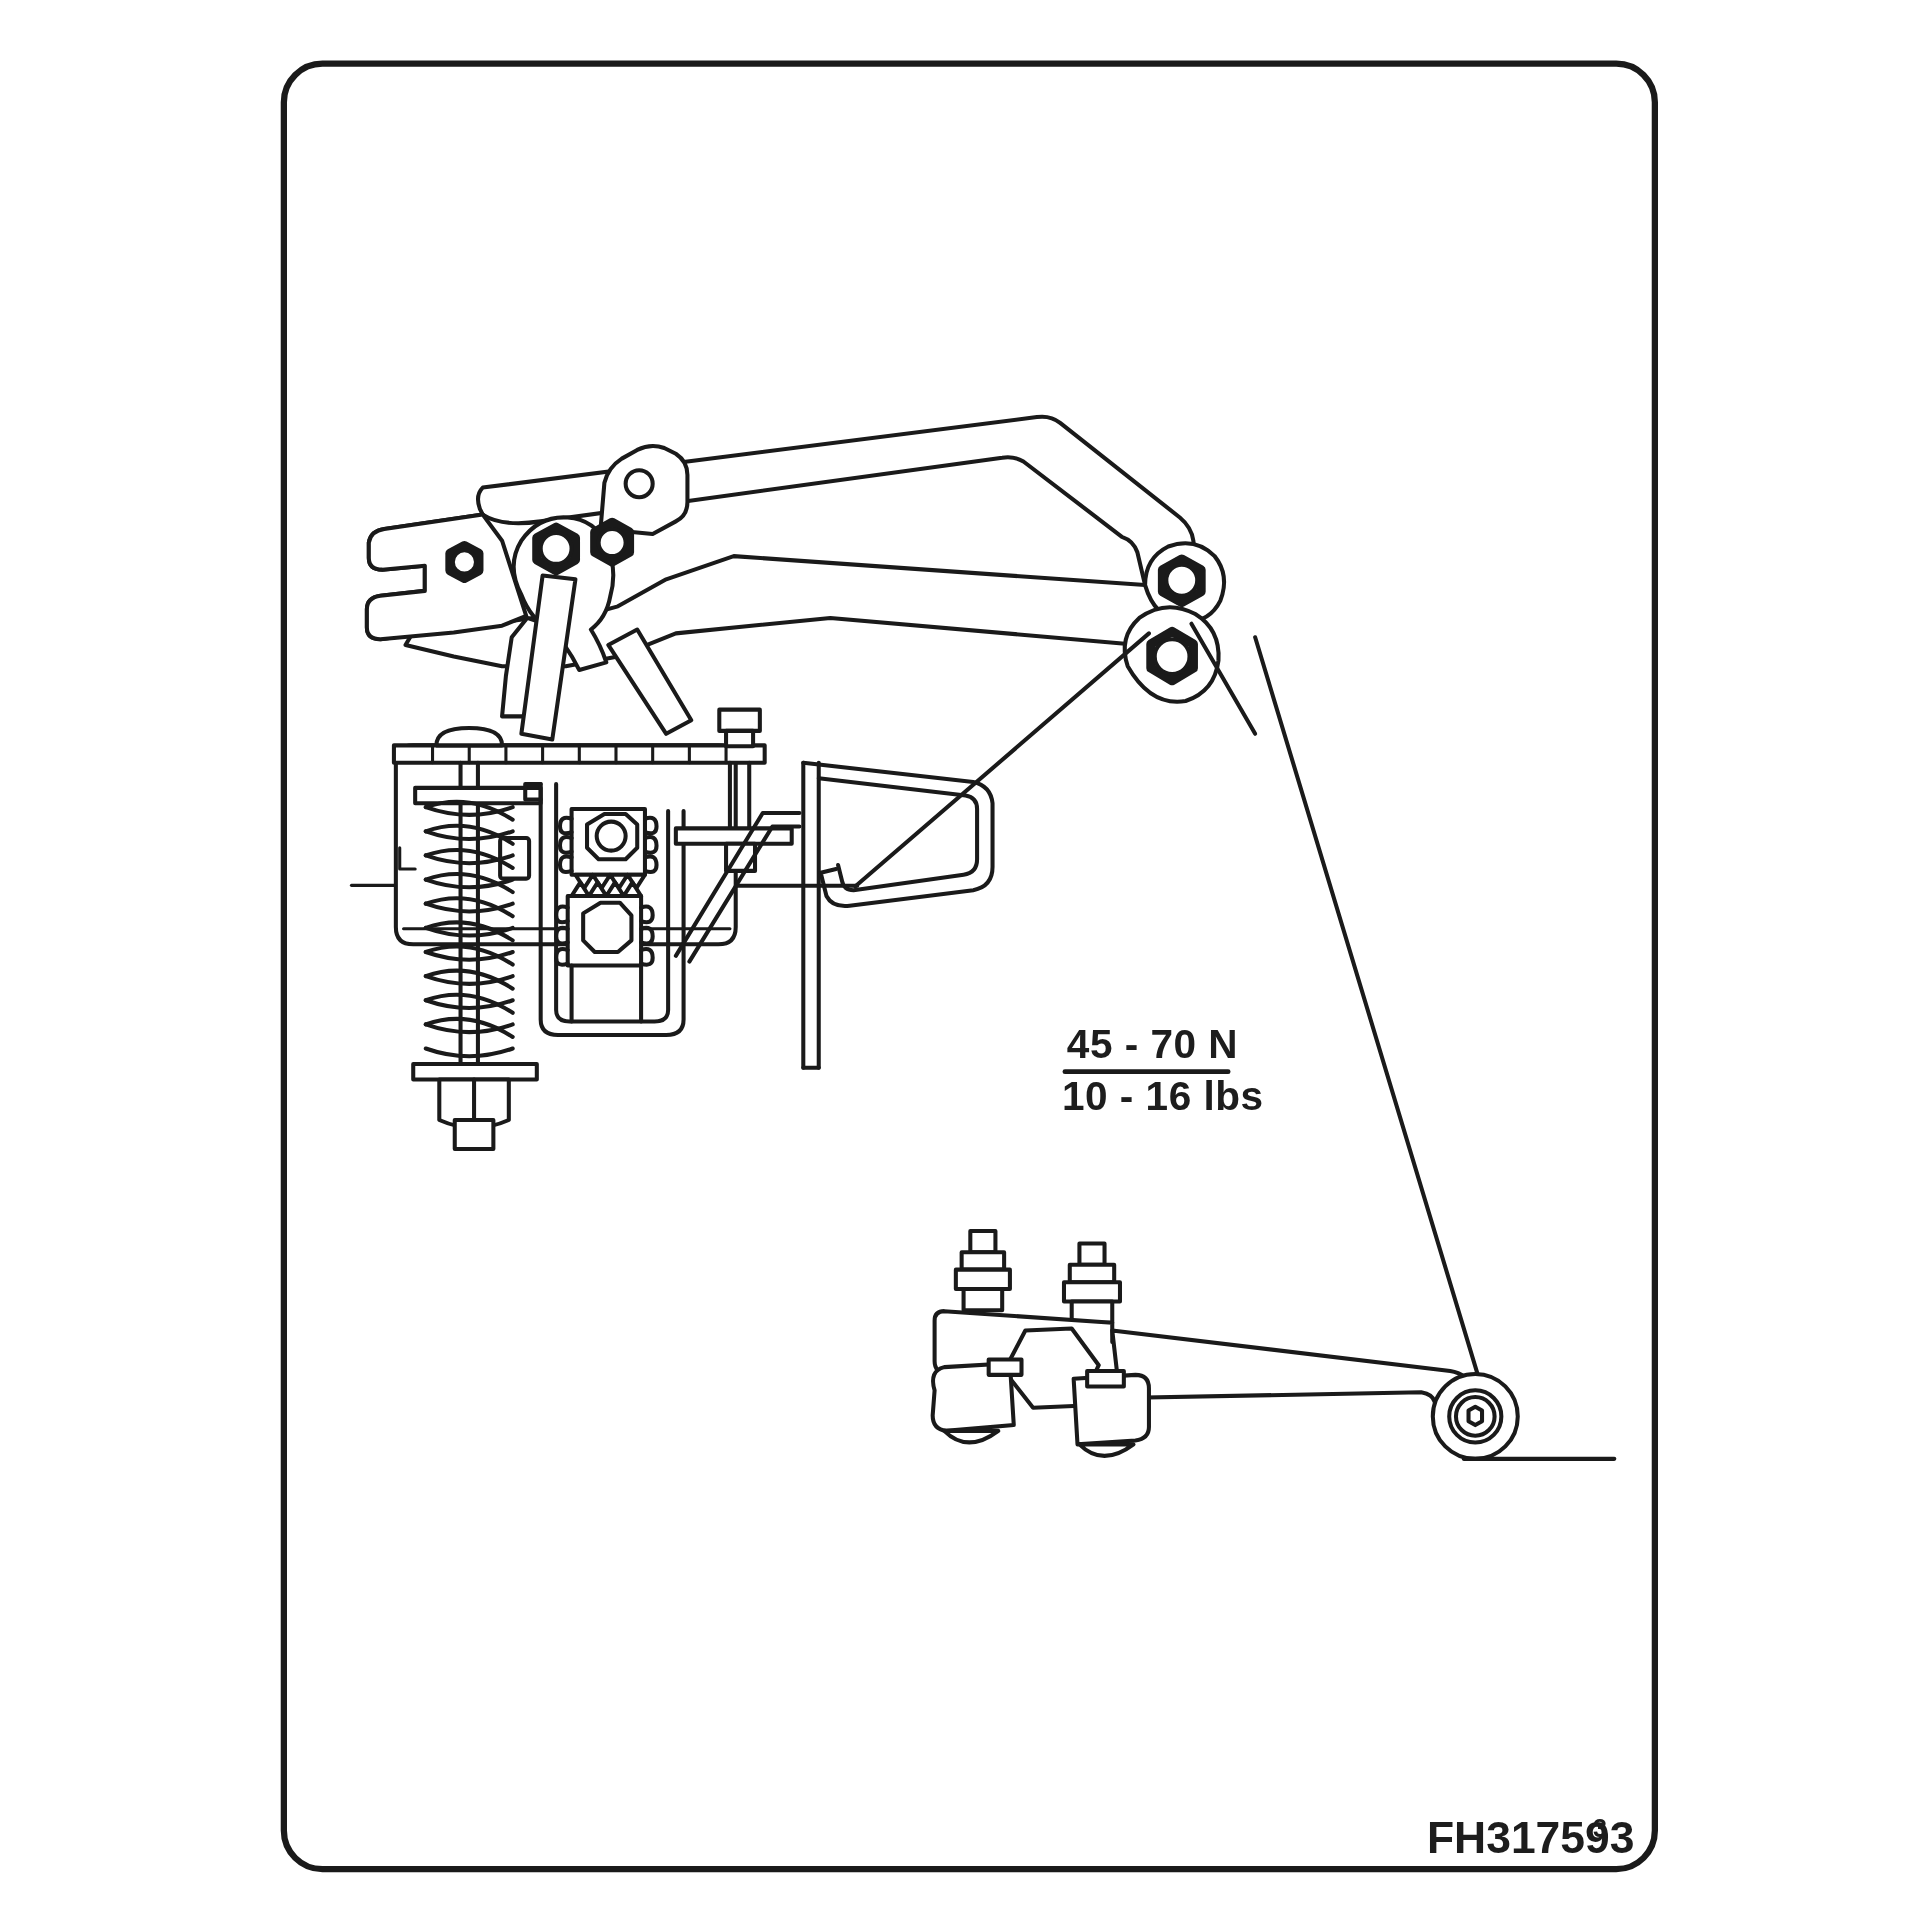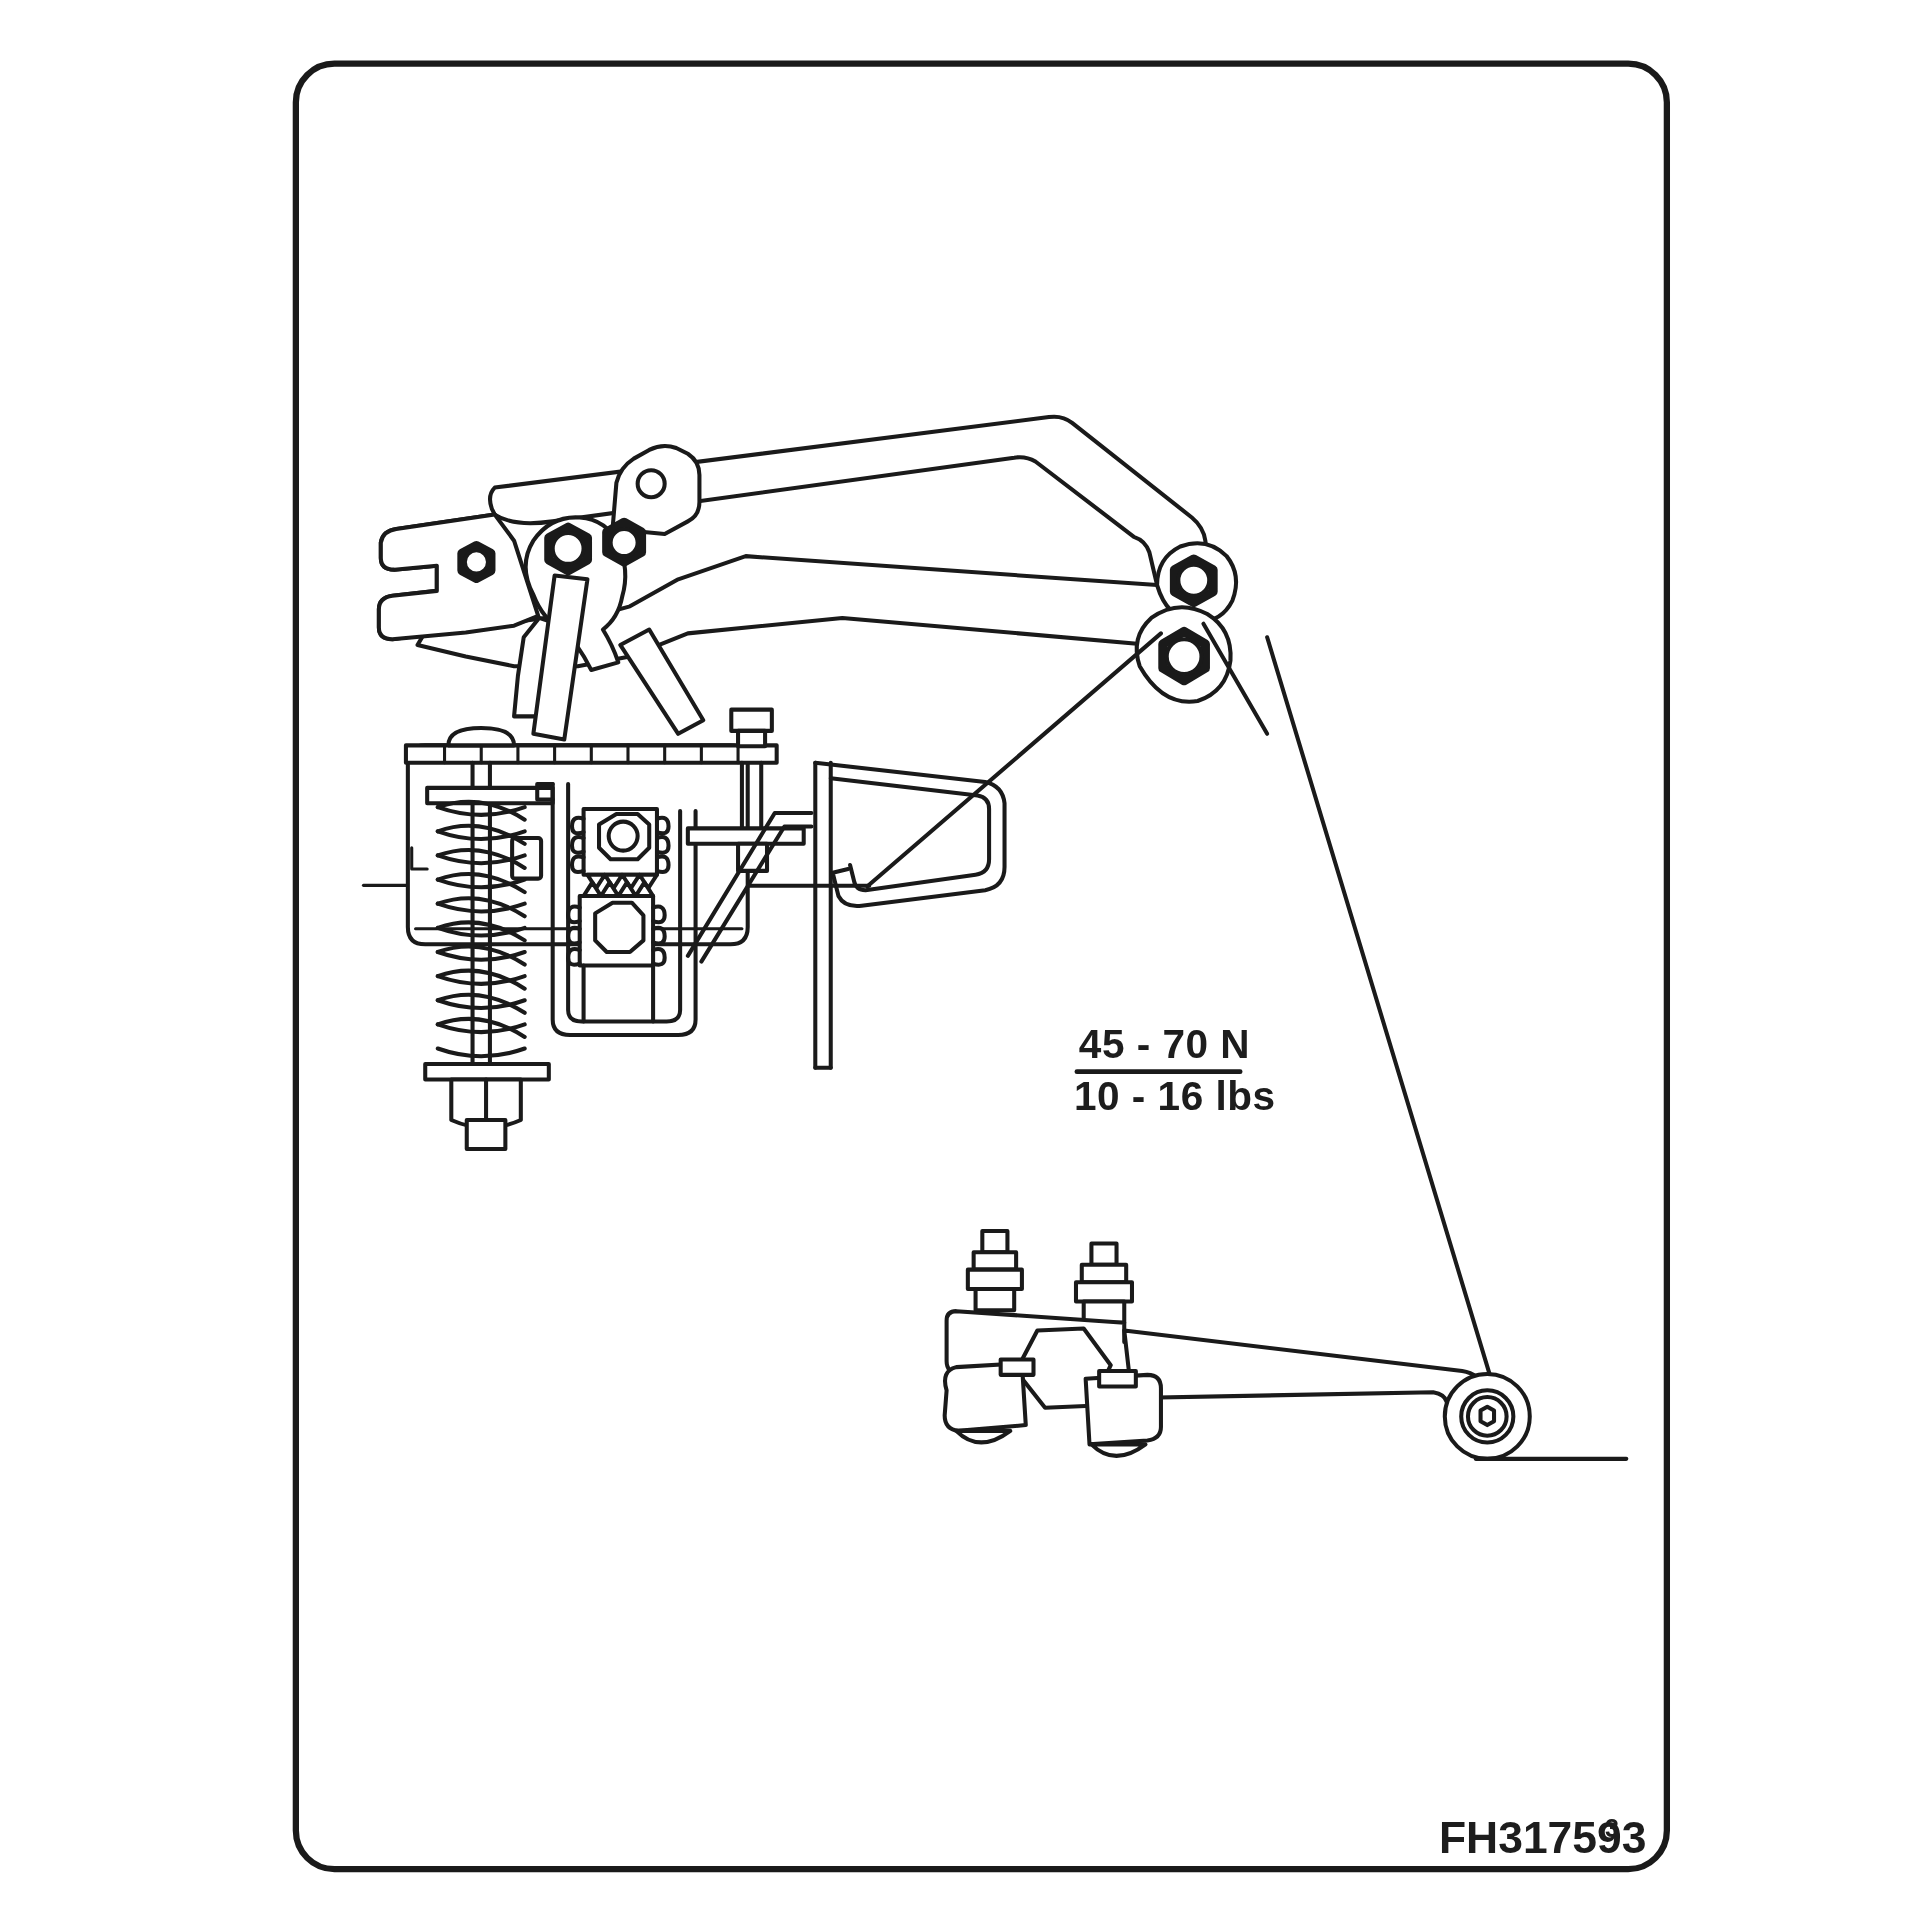--- a/index.html
+++ b/index.html
@@ -10,21 +10,21 @@
   }
   body {
     width: 1931px;
     height: 1931px;
     font-family: "Liberation Sans", sans-serif;
     position: relative;
     overflow: hidden;
   }
   #figure-root {
     position: absolute;
-    left: 12px;
+    left: 0;
     top: 0;
     width: 1865px;
     height: 1931px;
   }
   #figure-svg {
     display: block;
     width: 1931px;
     height: 1931px;
   }
   .ln {

